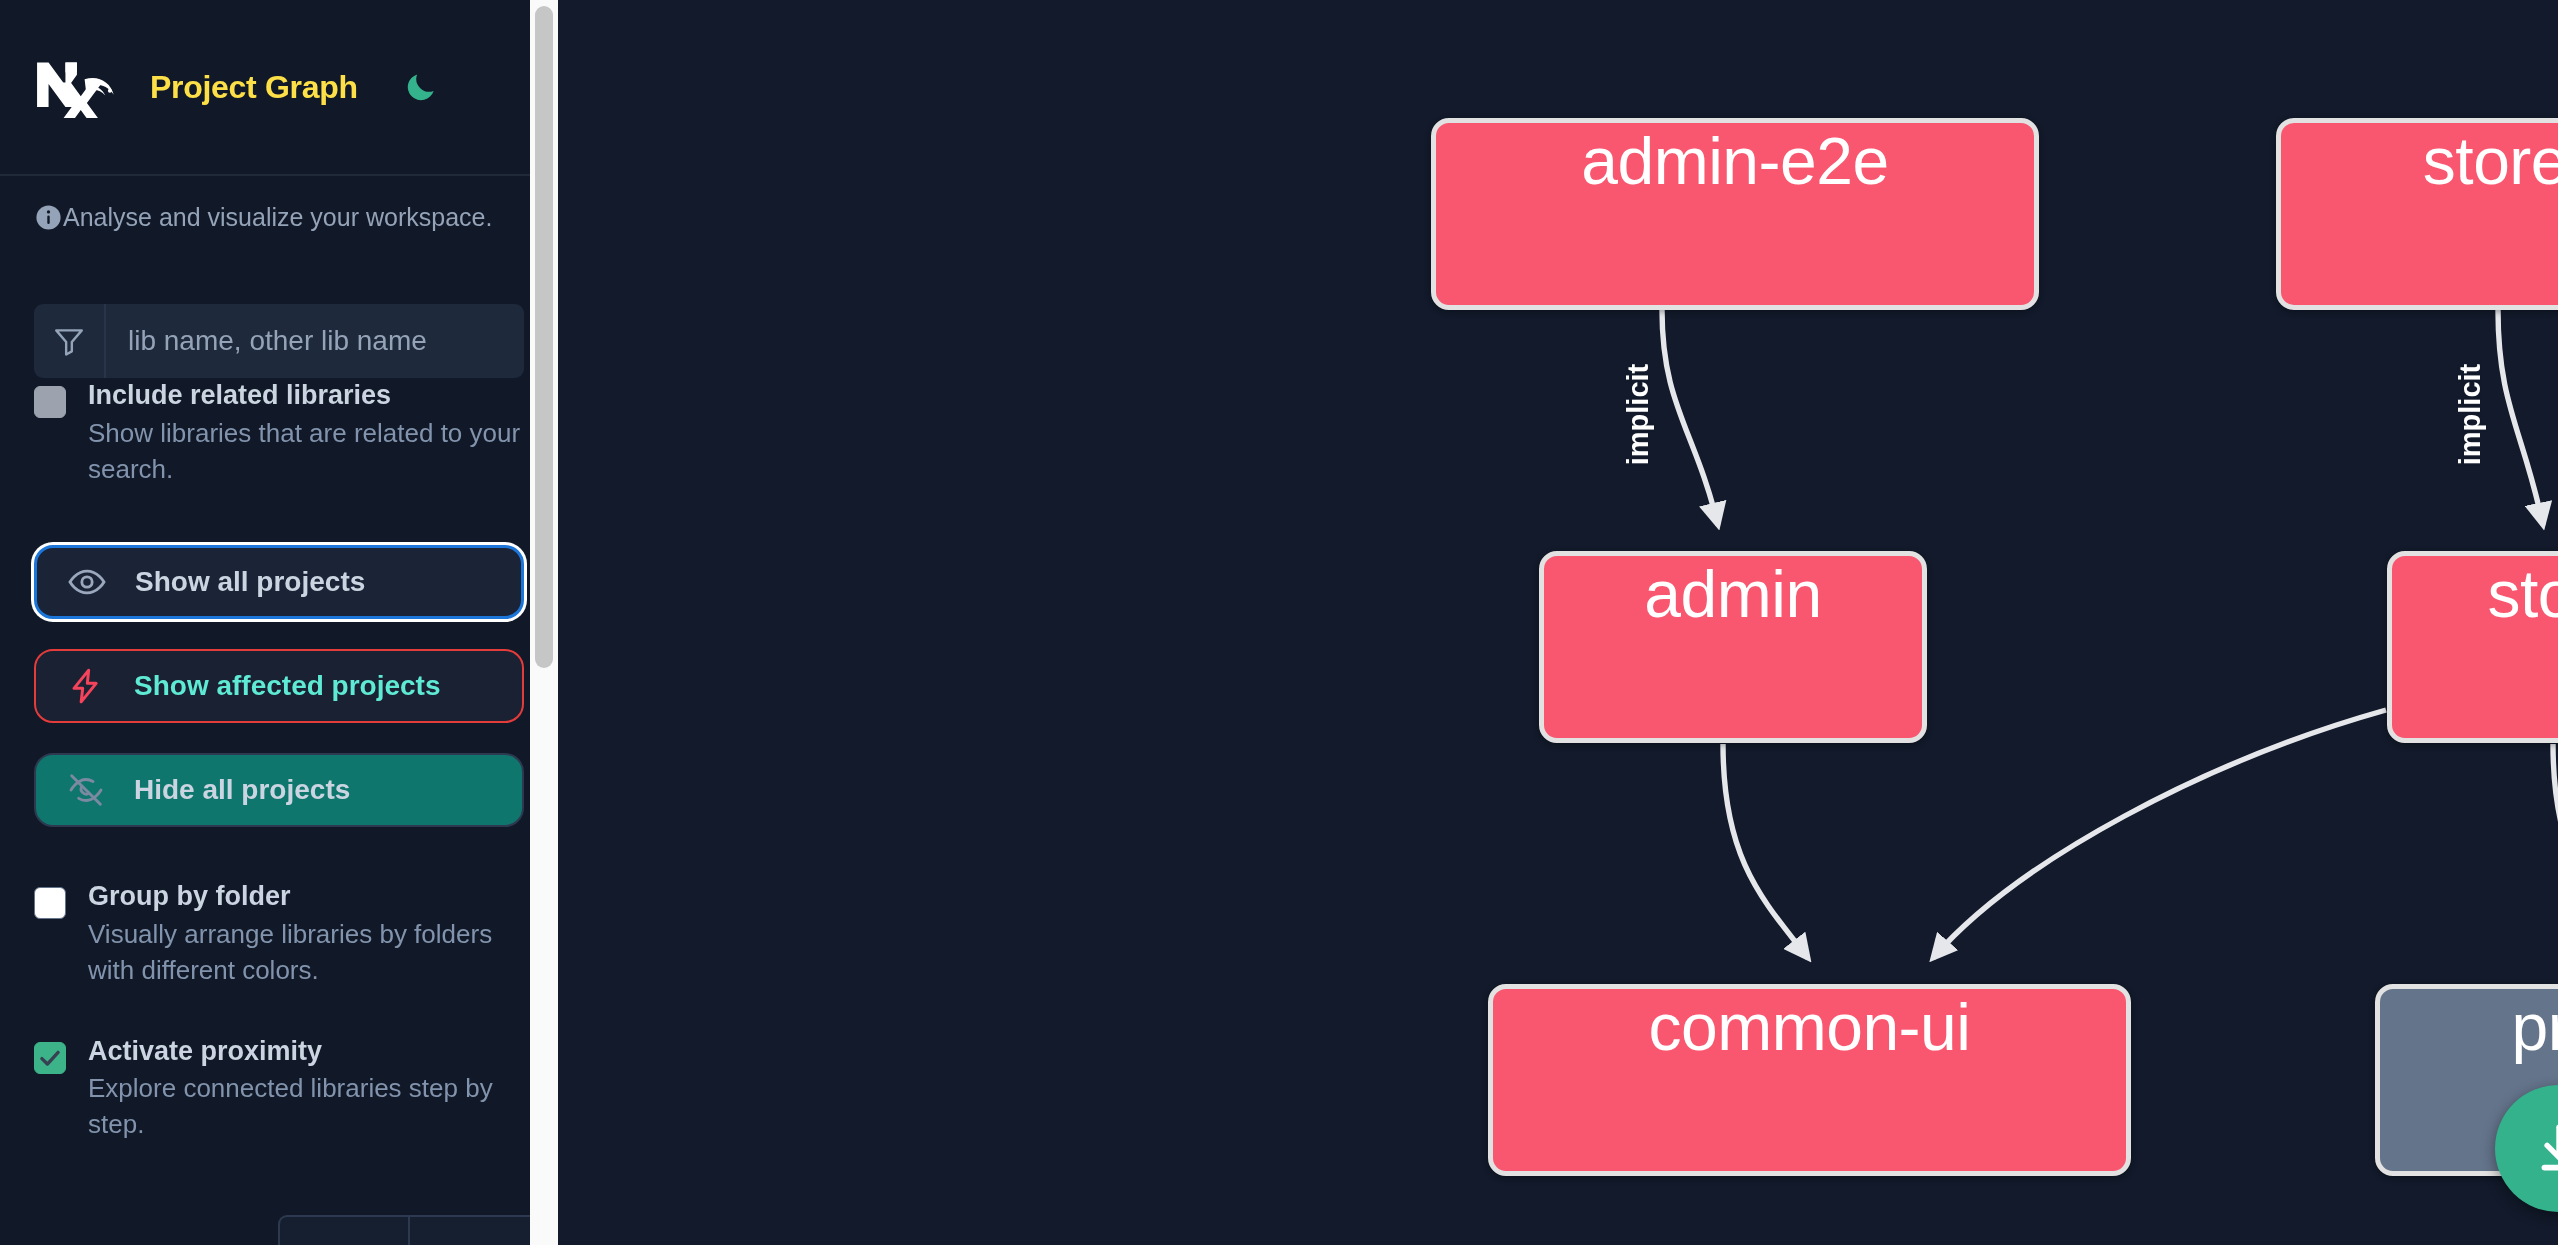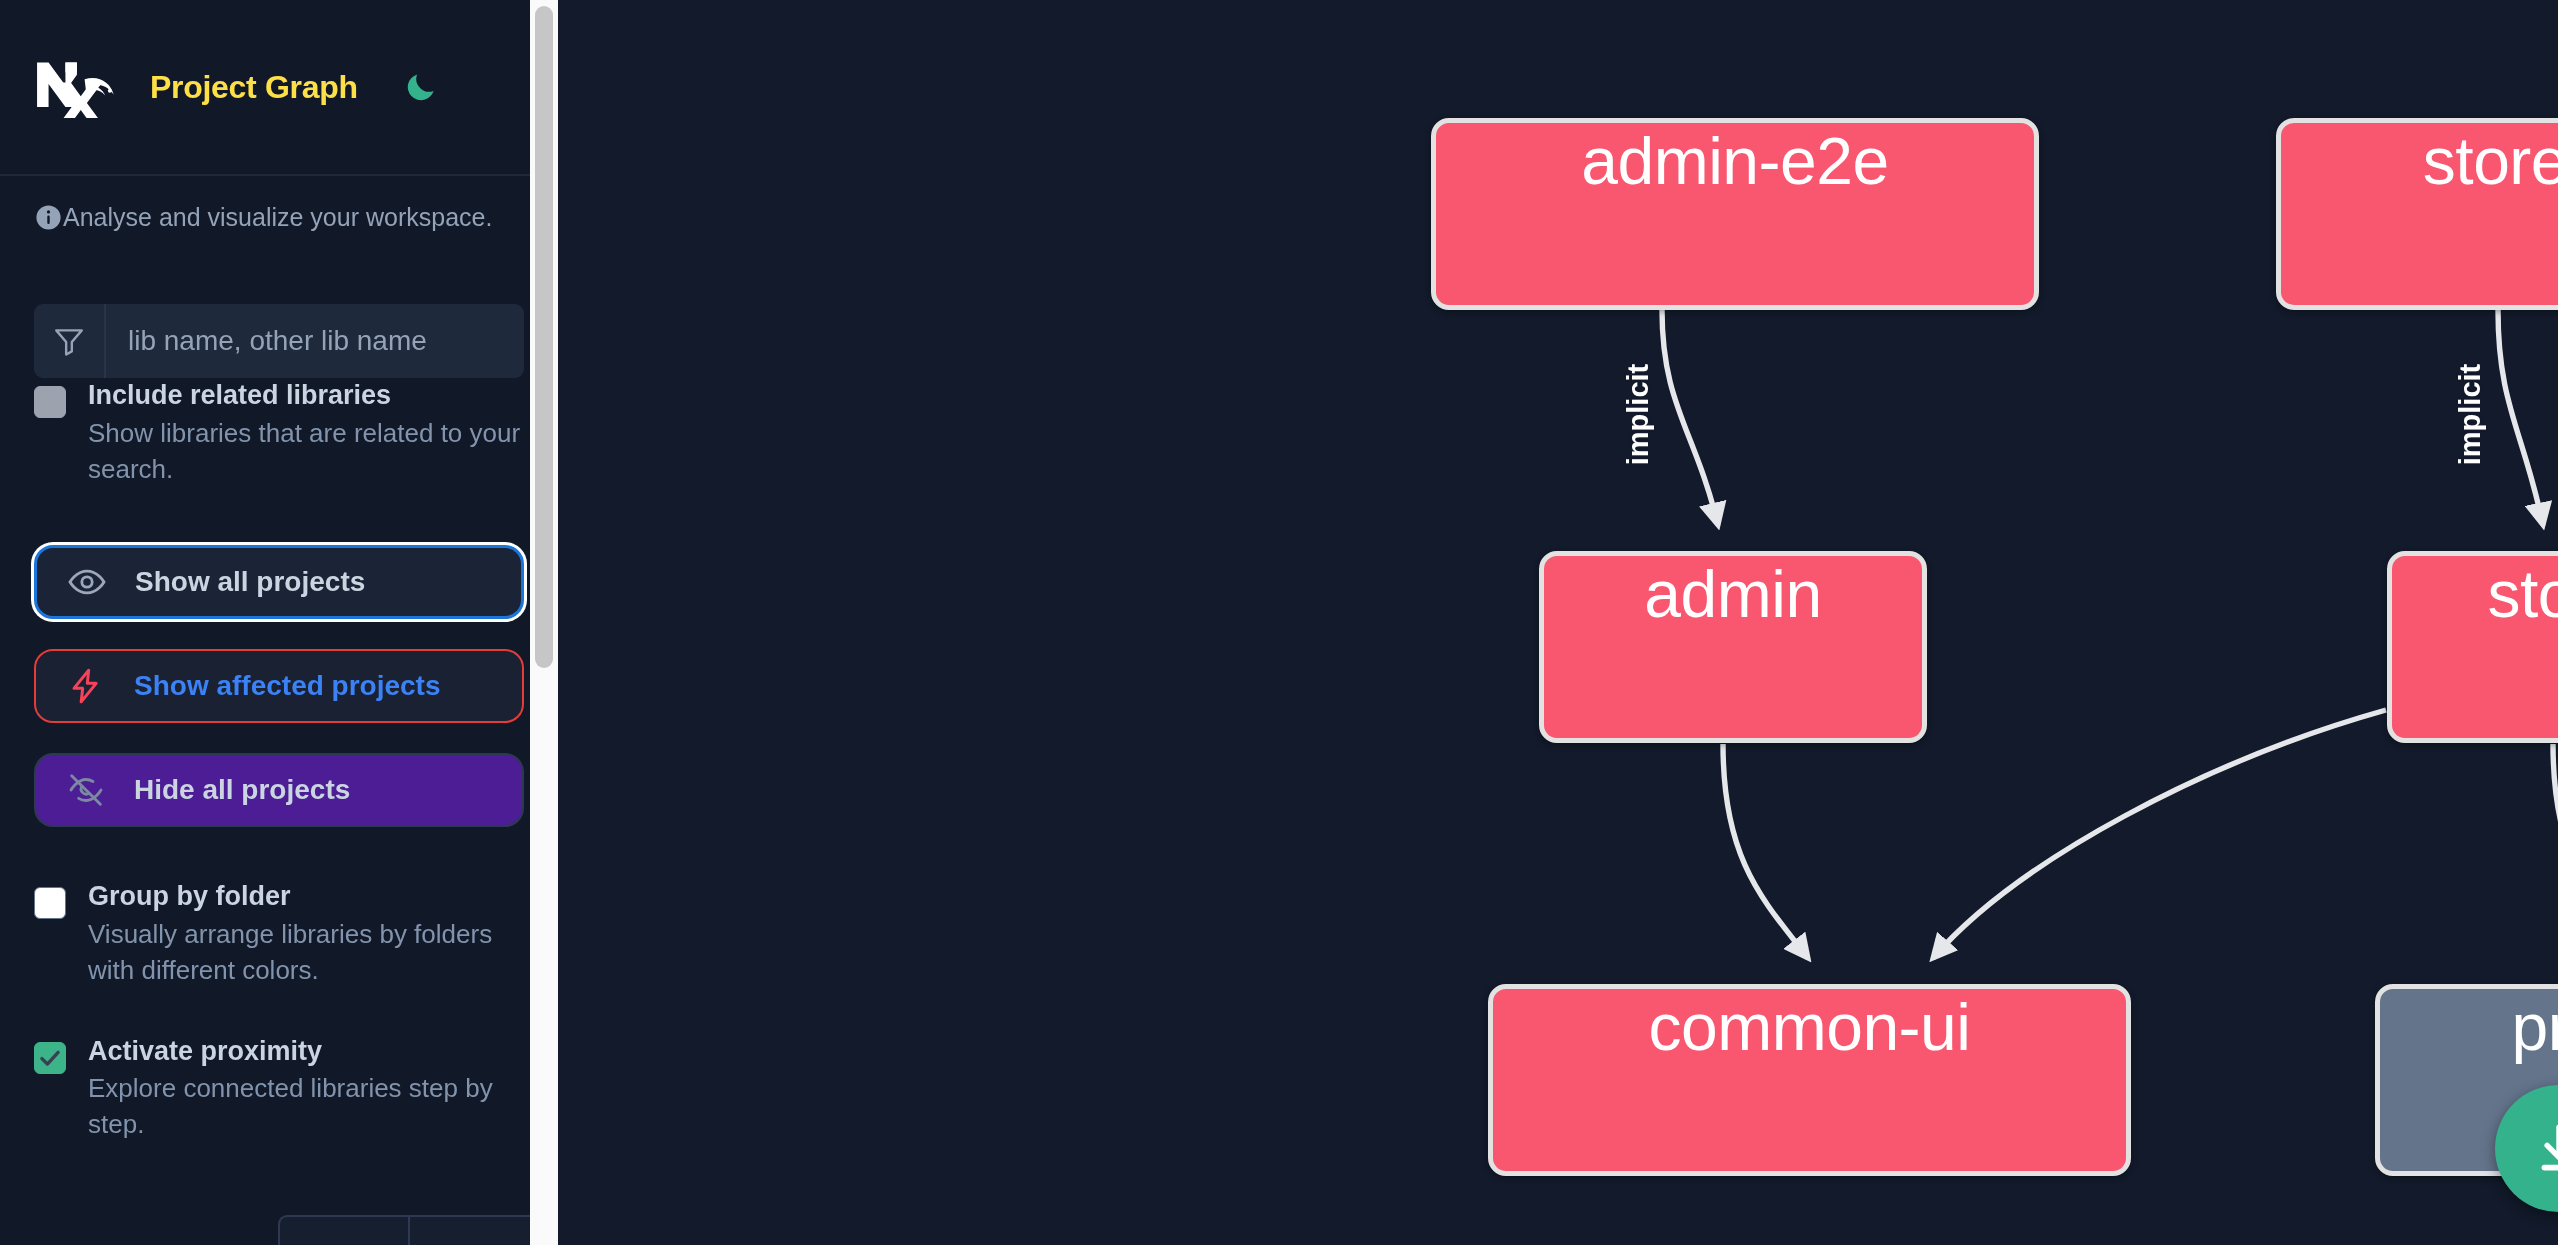--- a/index.html
+++ b/index.html
@@ -160,22 +160,22 @@
     cursor: pointer;
     border: 2px solid transparent;
   }
   .gbtn .glabel { font-size: 28px; font-weight: bold; white-space: nowrap; }
   .gbtn.focused {
     border: 3px solid #1C75D9;
     box-shadow: 0 0 0 3px #FFFFFF;
   }
   .gbtn.focused .glabel { color: #CBD5E1; }
   .gbtn.danger { border: 2px solid #E43B3B; background: #1A2133; }
-  .gbtn.danger .glabel { color: #3b82f6; }
-  .gbtn.muted { border: 2px solid #2C3950; background: #4c1d95; }
+  .gbtn.danger .glabel { color: #5eead4; }
+  .gbtn.muted { border: 2px solid #2C3950; background: #0f766e; }
   .gbtn.muted .glabel { color: #CBD5E1; }
 
   .btn-icon { width: 40px; height: 40px; flex: 0 0 40px; display:block; }
 
   
   .seg-peek {
     position: absolute;
     left: 278px;
     bottom: -4px;
     width: 392px;

